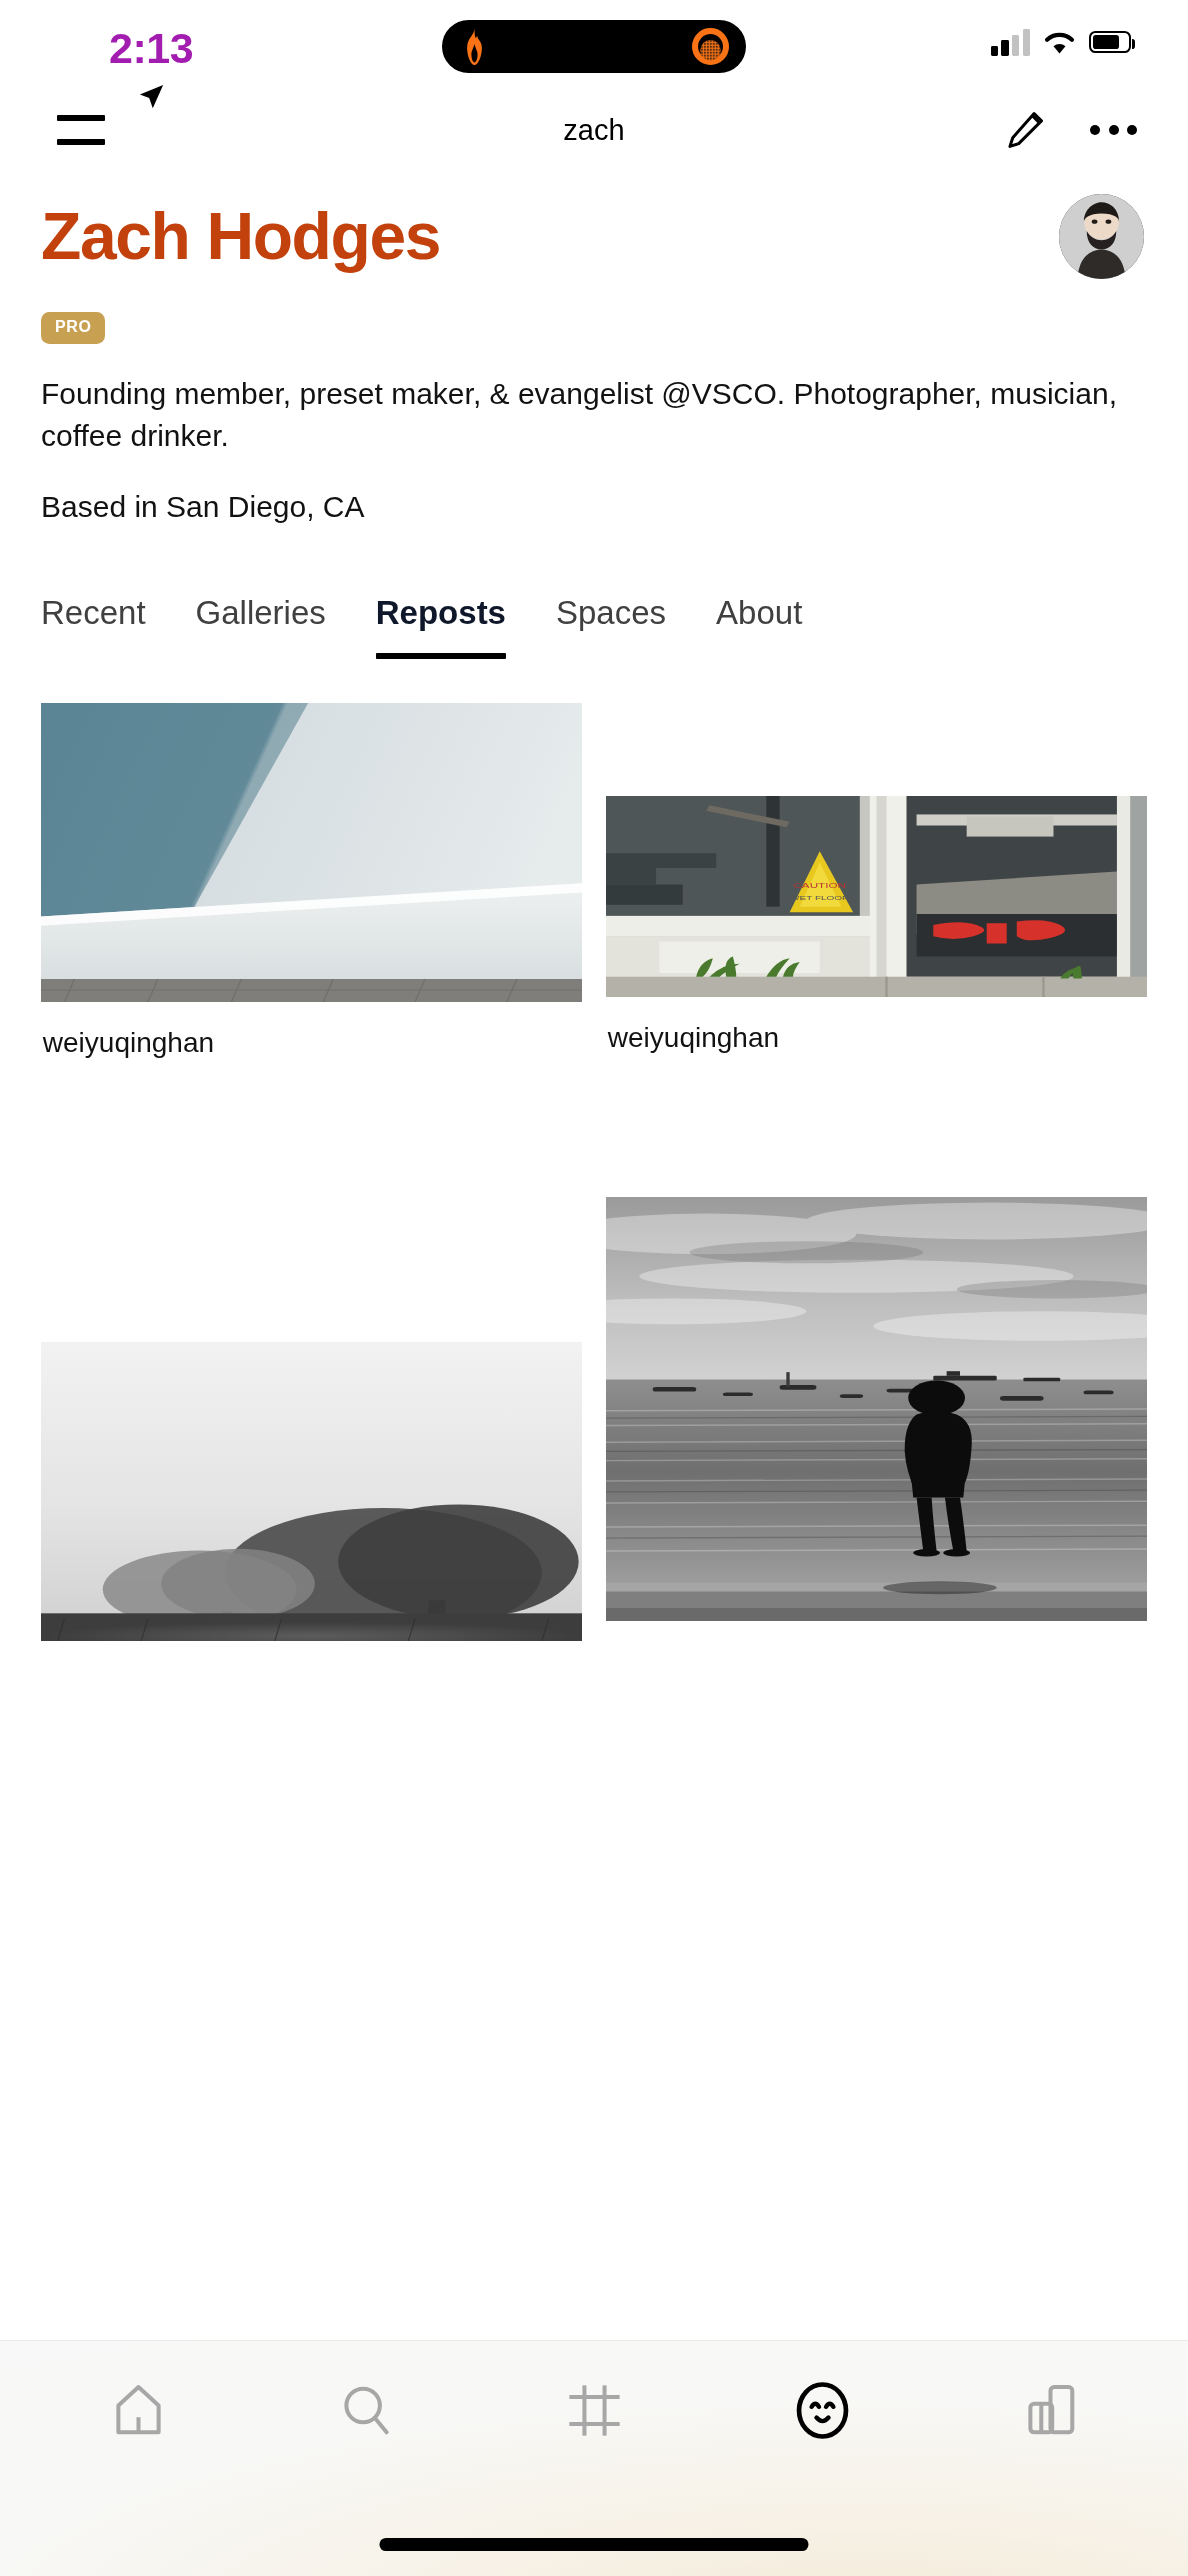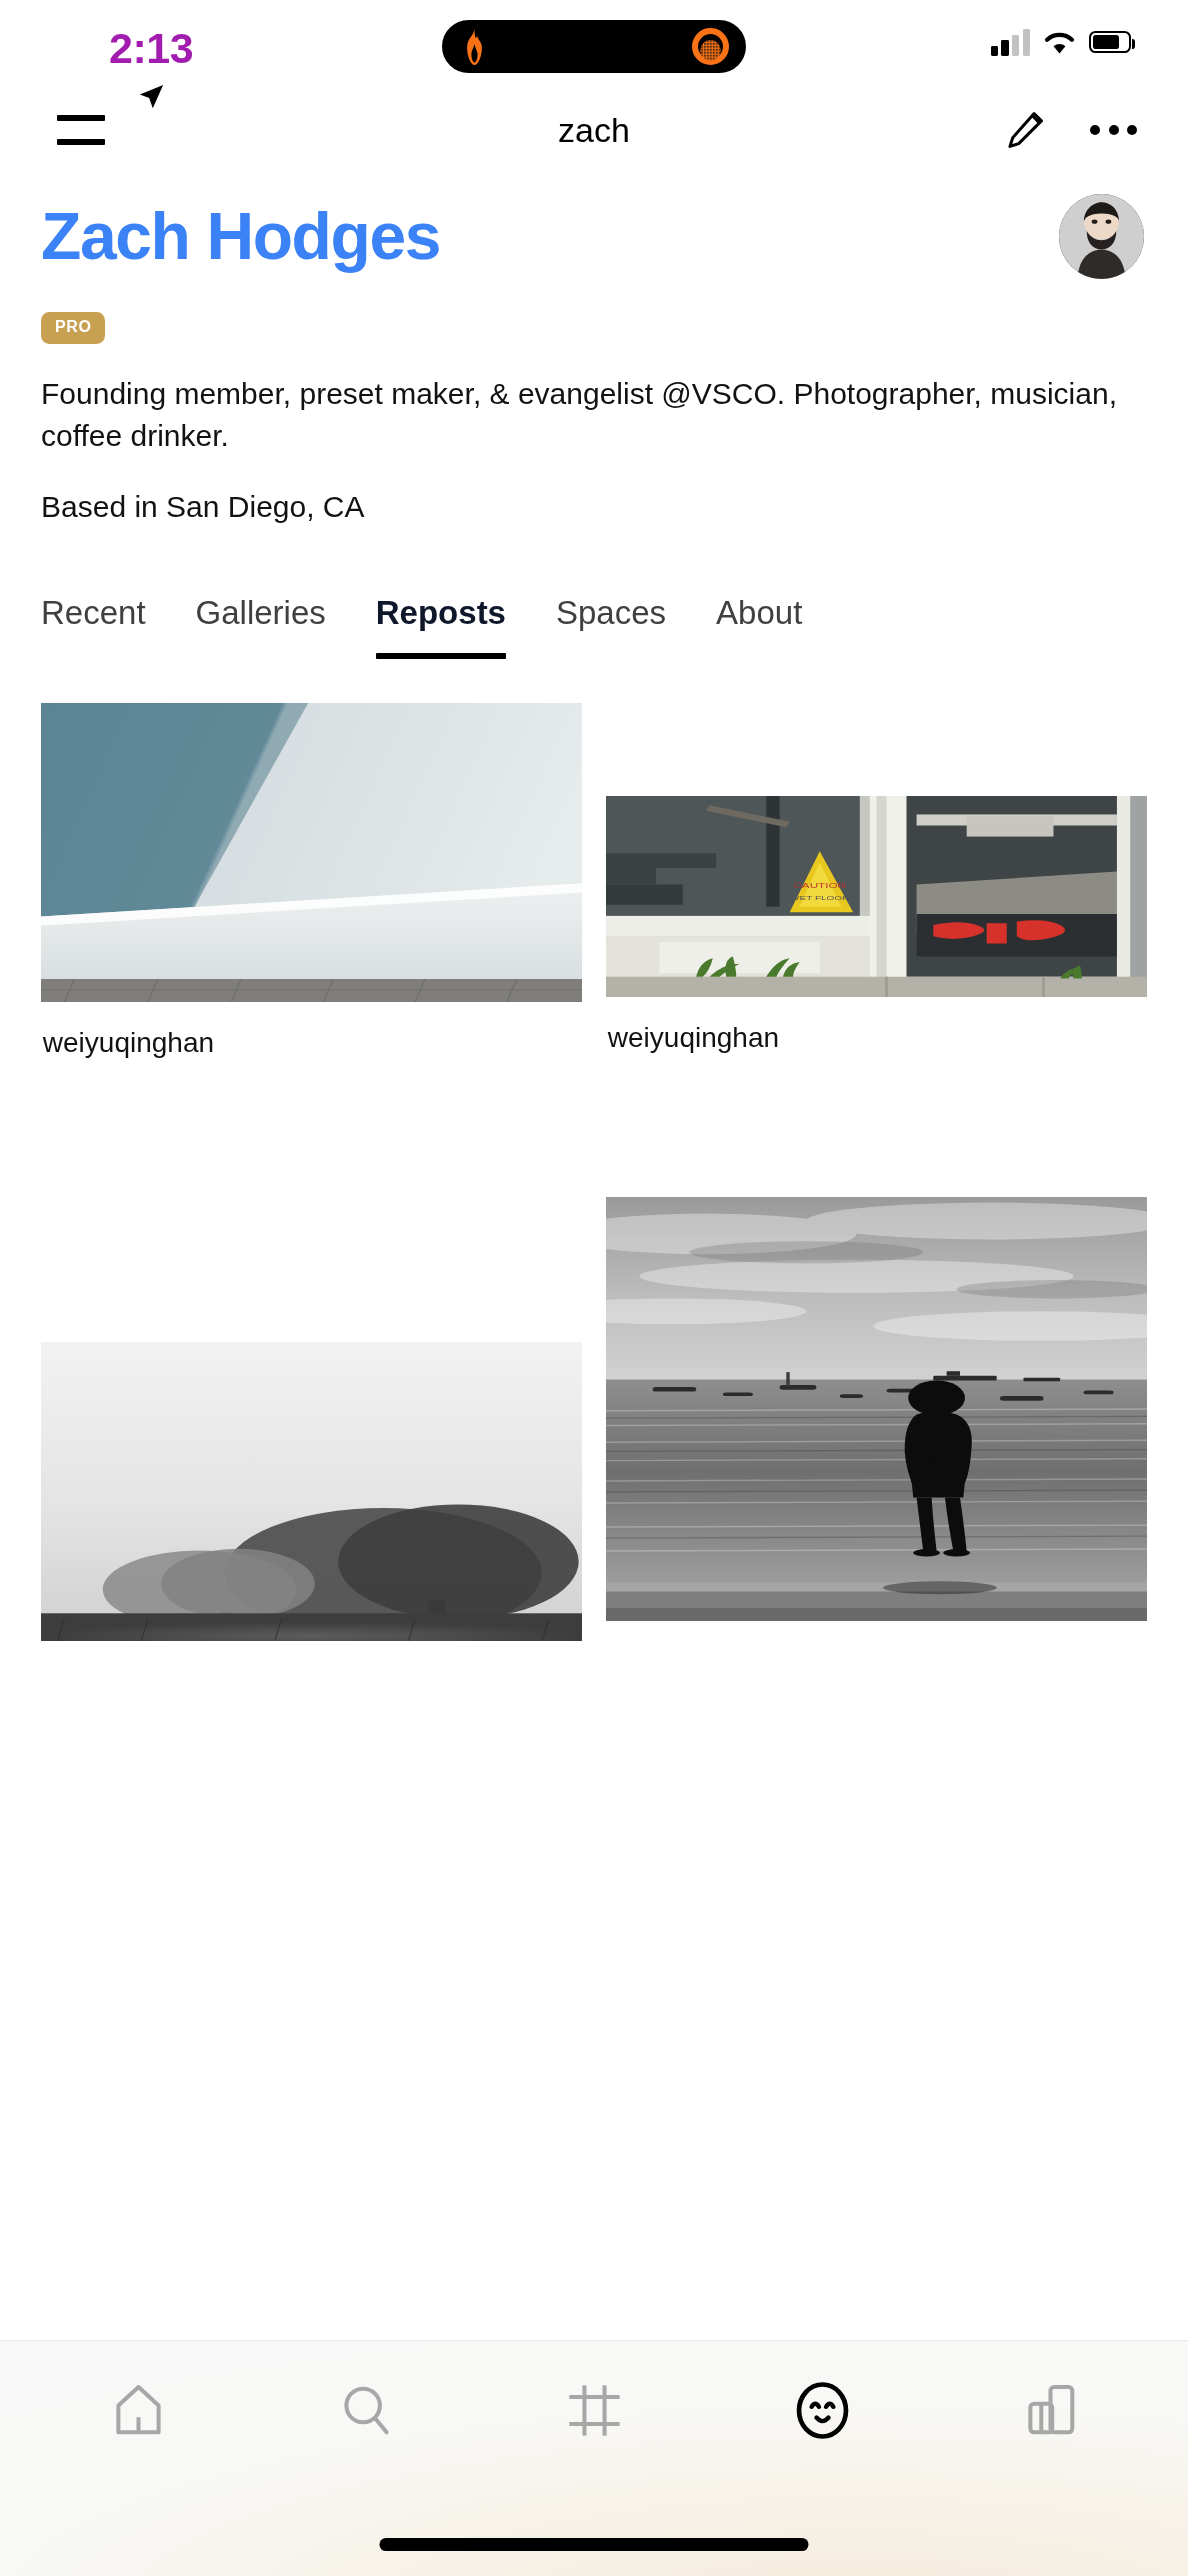--- a/index.html
+++ b/index.html
@@ -86,21 +86,21 @@
     left:57px;
     width:48px; height:29.5px;
     display:flex; flex-direction:column; justify-content:space-between;
   }
   .hamburger i { display:block; height:5.5px; background:#000; border-radius:0.9px; }
   .hamburger i:nth-child(1){ width:48px; }
   .hamburger i:nth-child(2){ width:48px; }
   .nav-title {
     width:100%;
     text-align:center;
-    font-size:34px;
+    font-size:29px;
     font-weight:400;
     color:#000;
   }
   .nav-right {
     position:absolute;
     right:51px;
     display:flex;
     align-items:center;
     gap:44px;
   }
@@ -113,21 +113,21 @@
     display:flex;
     align-items:center;
     justify-content:space-between;
     padding:26px 44px 0 41px;
   }
   .display-name {
     font-size:66px;
     font-weight:700;
     letter-spacing:-1.4px;
     line-height:1.05;
-    color:#3b82f6;
+    color:#c2410c;
   }
   .avatar {
     width:85px; height:85px;
     border-radius:50%;
     overflow:hidden;
     flex-shrink:0;
     background:#2a2a2a;
     position:relative;
   }
   .avatar svg { display:block; width:100%; height:100%; }

